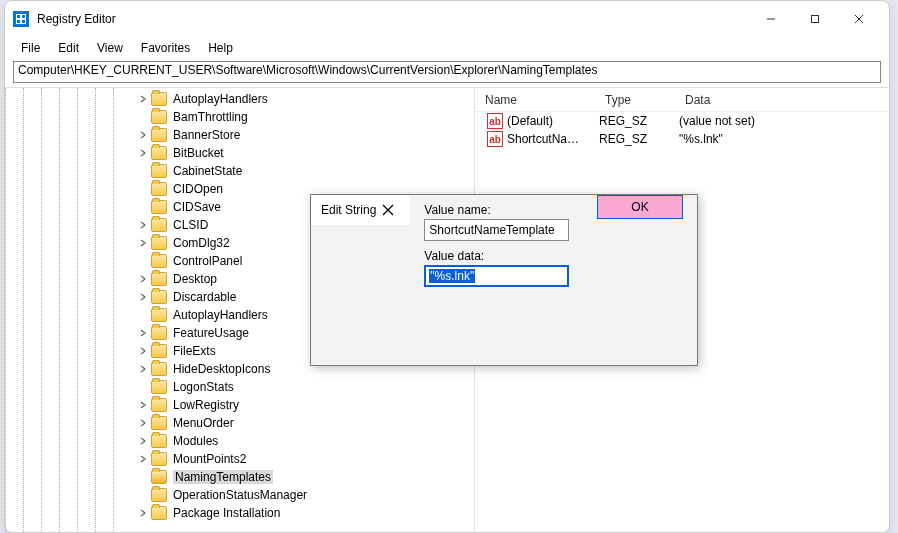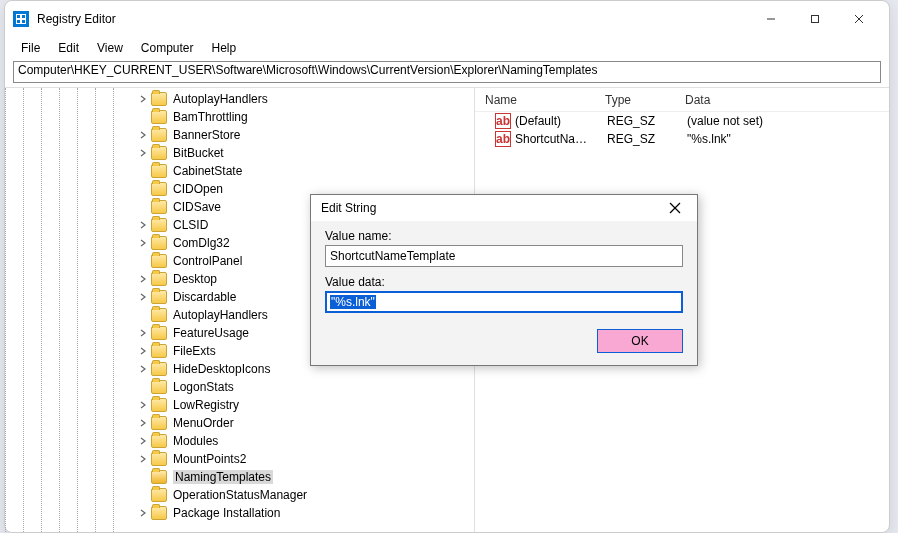--- a/index.html
+++ b/index.html
@@ -28,25 +28,25 @@
   .folder.open { background: linear-gradient(#ffeab0,#f0b428); }
   .folder::before { content: ""; position: absolute; top: -3px; left: 0; width: 6px; height: 3px; background: #f7c948; border: 1px solid #caa534; border-bottom: none; border-radius: 2px 2px 0 0; }
   .tree-row .label { margin-left: 4px; color: #000; white-space: nowrap; }
   .list-pane { flex: 1; overflow: hidden; }
   .list-header { height: 24px; display: flex; align-items: center; border-bottom: 1px solid #eee; }
   .list-header .col { color: #333; padding-left: 10px; }
   .list-header .col.name { width: 120px; }
   .list-header .col.type { width: 80px; }
   .list-header .col.data { flex: 1; }
   .list-body .row { height: 18px; display: flex; align-items: center; }
-  .list-body .row .valicon { width: 16px; height: 16px; margin-left: 20px; margin-right: 4px; border: 1px solid #c33; background: #fff; display: flex; align-items: center; justify-content: center; font-size: 12px; color: #c33; font-weight: bold; text-align: right; }
+  .list-body .row .valicon { width: 16px; height: 16px; margin-left: 12px; margin-right: 4px; border: 1px solid #c33; background: #fff; display: flex; align-items: center; justify-content: center; font-size: 10px; color: #c33; font-weight: bold; text-align: right; }
   .list-body .row .c-name { width: 92px; color: #000; white-space: nowrap; overflow: hidden; text-overflow: ellipsis; }
   .list-body .row .c-type { width: 80px; color: #000; }
   .list-body .row .c-data { flex: 1; color: #000; }
-  .dialog { position: absolute; left: 310px; top: 194px; width: 388px; height: 172px; background: #f3f3f3; border: 1px solid #777; box-shadow: 2px 2px 10px rgba(0,0,0,.25); display: flex; flex-direction: column; }
+  .dialog { position: absolute; left: 310px; top: 194px; width: 388px; height: 172px; background: #f3f3f3; border: 1px solid #777; box-shadow: 2px 2px 10px rgba(0,0,0,.25); display: flex; flex-direction: row; }
   .dlg-titlebar { height: 30px; display: flex; align-items: center; padding: 0 10px; background: #fff; }
   .dlg-title { flex: 1; color: #000; }
   .dlg-close { width: 24px; height: 24px; display: flex; align-items: center; justify-content: center; }
   .dlg-body { flex: 1; padding: 6px 14px 10px 14px; display: flex; flex-direction: column; }
   .dlg-label { color: #000; margin-top: 2px; margin-bottom: 2px; }
   .dlg-input { width: 100%; height: 22px; border: 1px solid #888; background: #fff; padding: 0 4px; color: #000; margin-bottom: 6px; }
   .dlg-input.readonly { background: #fff; }
   .dlg-input.sel { background: #fff; }
   .dlg-input.sel .seltext { background: #0a5fd7; color: #fff; padding: 0 1px; }
   .dlg-input.sel { display: flex; align-items: center; border: 1px solid #0a5fd7; box-shadow: 0 0 0 1px #0a5fd7 inset; }
@@ -87,21 +87,21 @@
             <line x1="9" y1="1" x2="1" y2="9" stroke="#333" stroke-width="1"></line>
           </svg>
         </div>
     </div>
   </div>
 
   <div class="menubar">
     <div class="menu-item">File</div>
     <div class="menu-item">Edit</div>
     <div class="menu-item">View</div>
-    <div class="menu-item">Computer</div>
+    <div class="menu-item">Favorites</div>
     <div class="menu-item">Help</div>
   </div>
 
   <div class="addressbar">Computer\HKEY_CURRENT_USER\Software\Microsoft\Windows\CurrentVersion\Explorer\NamingTemplates</div>
 
   <div class="panes">
     <div class="tree-pane">
       <div class="tree-lines">
           <span></span>
           <span></span>

